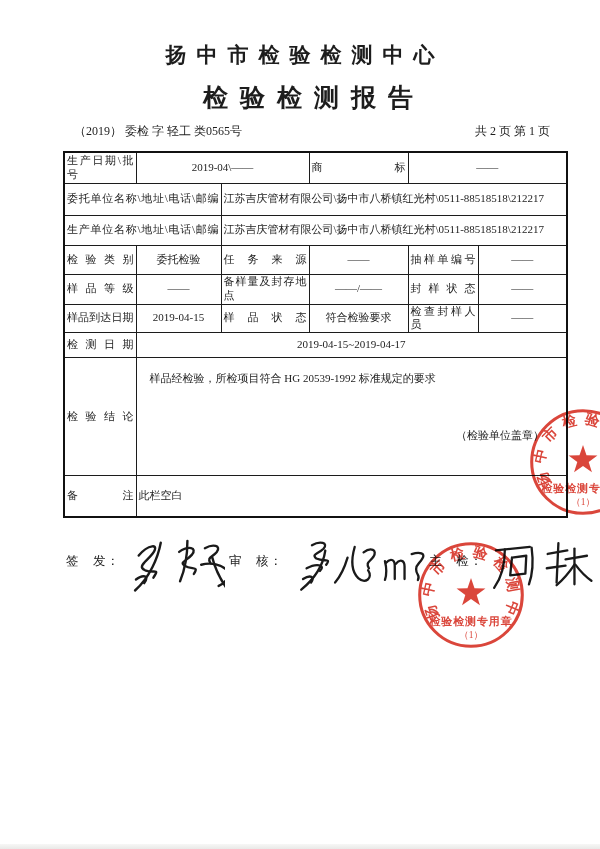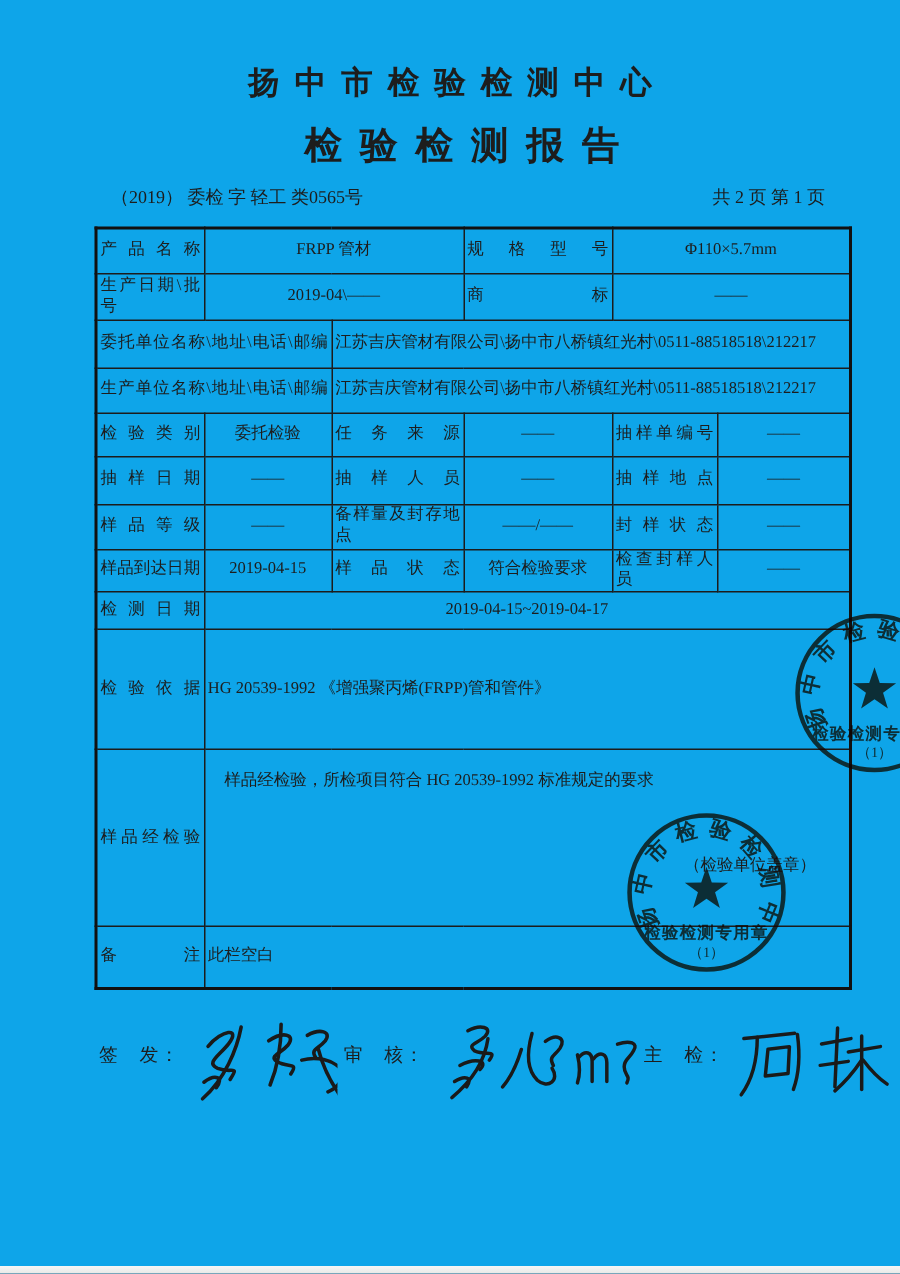--- a/index.html
+++ b/index.html
@@ -1,19 +1,19 @@
 <!DOCTYPE html>
 <html style="--stamp-color: #d8382c;"><head>
 <meta charset="utf-8">
 <style>
   :root { --stamp-color:#d8382c; --ink:#1d1d1d; --line:#1c1c1c; }
   html,body { margin:0; padding:0; background:#888; }
   .page {
     position:relative; width:600px; height:849px; margin:0 auto;
-    background:#0ea5e9; overflow:hidden;
+    background:#ffffff; overflow:hidden;
     font-family:"Liberation Serif", serif; color:var(--ink);
   }
   .org-title {
     margin:42px 0 0 0; text-align:center;
     font-size:21px; font-weight:bold; letter-spacing:10px; text-indent:10px;
     line-height:26px;
   }
   .report-title {
     margin:15px 0 0 16px; text-align:center;
     font-size:25px; font-weight:bold; letter-spacing:12px; text-indent:12px;
@@ -81,54 +81,40 @@
   <table class="report">
     <colgroup>
       <col style="width:72px">
         <col style="width:85px">
         <col style="width:88px">
       <col style="width:99px">
         <col style="width:70px">
         <col style="width:89px">
     </colgroup>
     <tbody>
-      <tr style="height:30px">
-        <td class="lbl">产品名称</td>
-        <td class="val" colspan="2">FRPP 管材</td>
-        <td class="lbl">规格型号</td>
-        <td class="val" colspan="2">Φ110×5.7mm</td>
-      </tr>
       <tr style="height:31px">
         <td class="lbl sm">生产日期\批号</td>
         <td class="val" colspan="2">2019-04\——</td>
         <td class="lbl">商标</td>
         <td class="val" colspan="2">——</td>
       </tr>
       <tr style="height:32px">
         <td class="lbl sm" colspan="2">委托单位名称\地址\电话\邮编</td>
         <td class="val-left" colspan="4">江苏吉庆管材有限公司\扬中市八桥镇红光村\0511-88518518\212217</td>
       </tr>
       <tr style="height:30px">
         <td class="lbl sm" colspan="2">生产单位名称\地址\电话\邮编</td>
         <td class="val-left" colspan="4">江苏吉庆管材有限公司\扬中市八桥镇红光村\0511-88518518\212217</td>
       </tr>
       <tr style="height:29px">
         <td class="lbl">检验类别</td>
         <td class="val">委托检验</td>
         <td class="lbl">任务来源</td>
         <td class="val">——</td>
         <td class="lbl">抽样单编号</td>
-        <td class="val">——</td>
-      </tr>
-      <tr style="height:32px">
-        <td class="lbl">抽样日期</td>
-        <td class="val">——</td>
-        <td class="lbl">抽样人员</td>
-        <td class="val">——</td>
-        <td class="lbl">抽样地点</td>
         <td class="val">——</td>
       </tr>
       <tr style="height:30px">
         <td class="lbl">样品等级</td>
         <td class="val">——</td>
         <td class="lbl sm">备样量及封存地点</td>
         <td class="val">——/——</td>
         <td class="lbl">封样状态</td>
         <td class="val">——</td>
       </tr>
@@ -137,26 +123,22 @@
         <td class="val">2019-04-15</td>
         <td class="lbl">样品状态</td>
         <td class="val">符合检验要求</td>
         <td class="lbl sm">检查封样人员</td>
         <td class="val">——</td>
       </tr>
       <tr style="height:25px">
         <td class="lbl">检测日期</td>
         <td class="val" colspan="5">2019-04-15~2019-04-17</td>
       </tr>
-      <tr style="height:80px">
-        <td class="lbl">检验依据</td>
-        <td class="basis-val" colspan="5">HG 20539-1992 《增强聚丙烯(FRPP)管和管件》</td>
-      </tr>
       <tr style="height:118px">
-        <td class="lbl">样品经检验</td>
+        <td class="lbl">检验结论</td>
         <td colspan="5" style="padding:0">
           <div class="conclusion-box">
             <div>样品经检验，所检项目符合 HG 20539-1992 标准规定的要求</div>
             <div class="seal-note">（检验单位盖章）</div>
             <div class="issue-line">
               <span class="issue-date-label">签发日期：</span><span class="issue-date-value">2019 年 04 月 17 日</span>
             </div>
           </div>
         </td>
       </tr>

